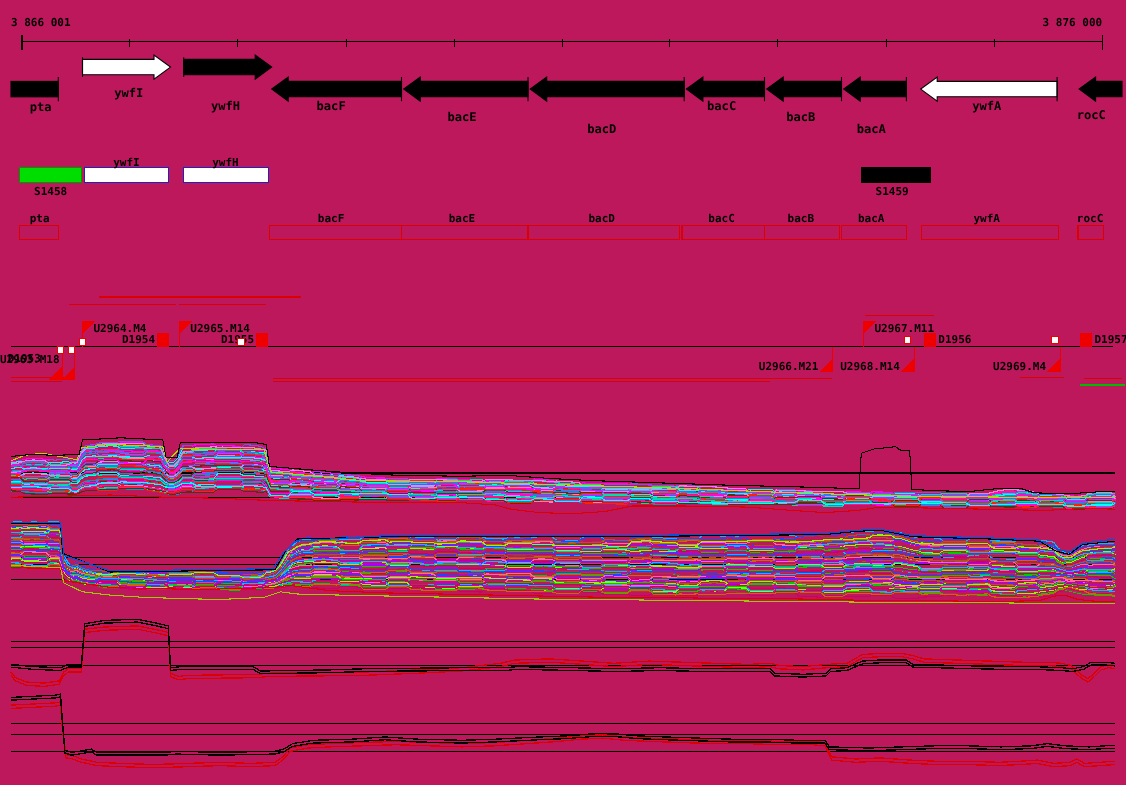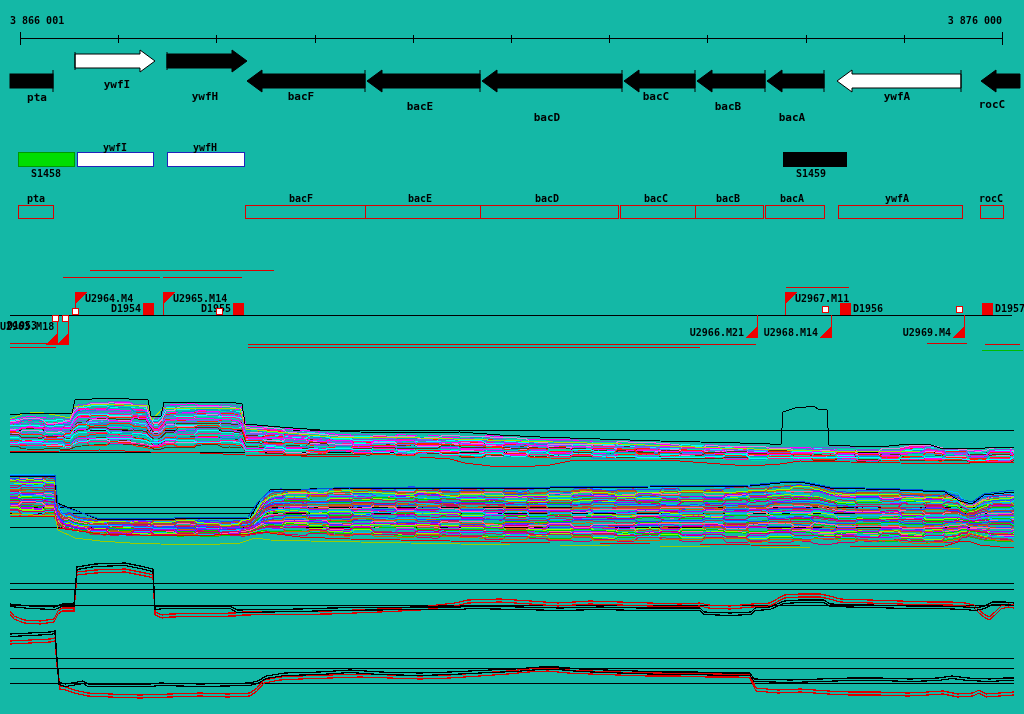--- a/index.html
+++ b/index.html
@@ -1,16 +1,16 @@
 <!DOCTYPE html>
 <html><head>
 <meta charset="utf-8">
 <style>
   html,body { margin:0; padding:0; background:#fff; }
-  .stage { position:relative; width:1024px; height:714px; background:#14b8a6; overflow:hidden; }
+  .stage { position:relative; width:1024px; height:714px; background:#be185d; overflow:hidden; }
   svg text { font-family:"DejaVu Sans Mono","Liberation Mono",monospace; fill:#000; font-weight:bold; }
   .sm  { font-size:10px; }
   .lbl { font-size:11px; }
   .k   { stroke:#000000; stroke-width:1; }
 </style>
 </head>
 <body>
 
 <div class="stage">
   <svg id="canvas" width="1024" height="714" viewBox="0 0 1024 714">

